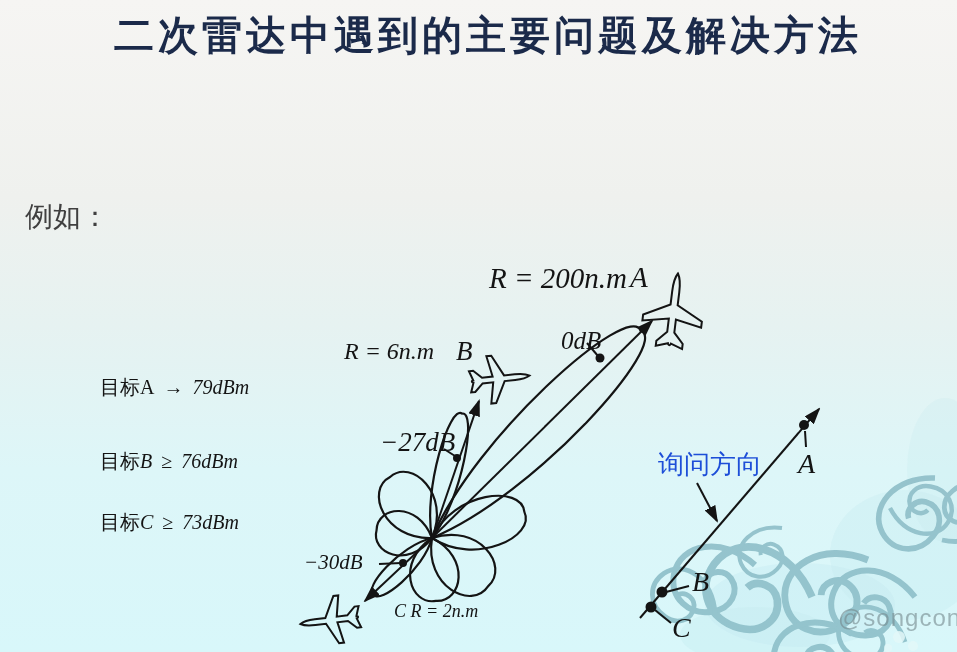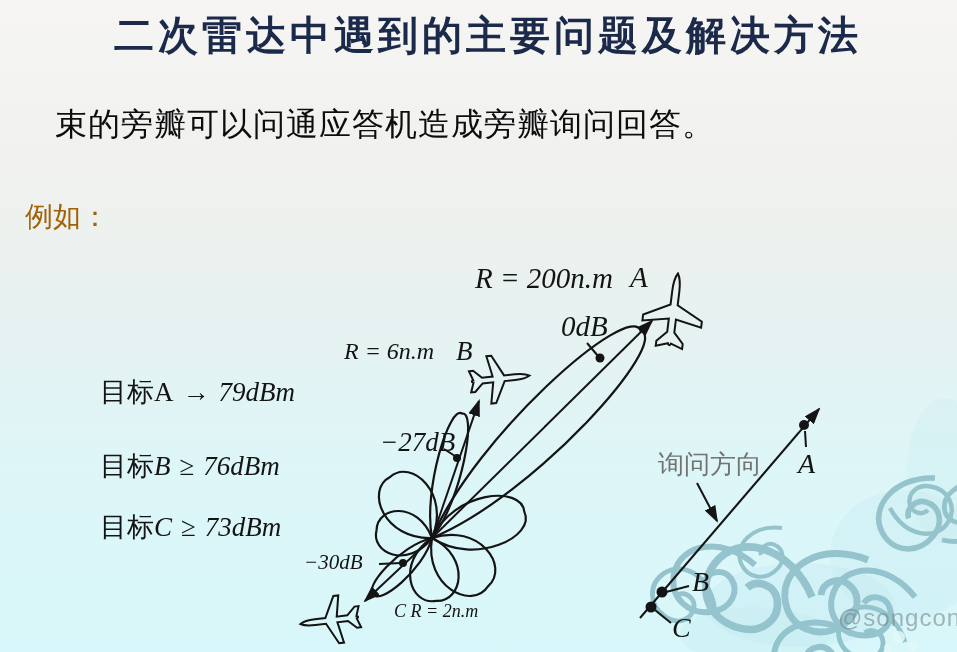--- a/index.html
+++ b/index.html
@@ -3,22 +3,22 @@
 <meta charset="utf-8">
 <style>
   html,body{margin:0;padding:0;}
   body{width:957px;height:652px;overflow:hidden;position:relative;
        font-family:"Liberation Serif","DejaVu Serif",serif;
        background:linear-gradient(180deg,#f6f5f3 0%,#efF1ee 30%,#e6f2f1 50%,#ddf6f8 72%,#d8f7fa 100%);}
   .abs{position:absolute;white-space:nowrap;}
   .title{left:0;top:8px;width:916px;text-align:center;font-size:40px;font-weight:bold;
          color:#1b2a4a;letter-spacing:4px;margin-left:30px;}
   .para{left:55px;top:103px;font-size:32px;color:#0d0d0d;line-height:42px;letter-spacing:1px;}
-  .example{left:25px;top:198px;font-size:28px;color:#a16207;}
-  .target-row{left:100px;font-size:27px;color:#141414;}
+  .example{left:25px;top:198px;font-size:28px;color:#404040;}
+  .target-row{left:100px;font-size:20px;color:#141414;}
   .target-row .rel{padding:0 9px;}
   .it{font-style:italic;}
   .math{font-style:italic;color:#141414;}
   .cjk{font-style:normal;}
   .watermark{left:838px;top:604px;font-size:24px;color:#74888c;opacity:.6;
              font-family:"Liberation Sans","DejaVu Sans",sans-serif;letter-spacing:1px;}
   svg.canvas{position:absolute;left:0;top:0;}
 </style>
 </head>
 <body>
@@ -90,42 +90,41 @@
     <circle cx="662" cy="592" r="5.5" fill="#141414"></circle>
     <line x1="689" y1="586" x2="666" y2="592" stroke="#141414" stroke-width="2"></line>
     <circle cx="651" cy="607" r="5.5" fill="#141414"></circle>
     <line x1="655" y1="610" x2="671" y2="623" stroke="#141414" stroke-width="2"></line>
   </g>
 </svg>
 
 <div class="abs title">二次雷达中遇到的主要问题及解决方法</div>
 
 <div class="abs para">
-  <div>束的旁瓣可以问通应答机造成旁瓣询问回答。</div>
 </div>
 
 <div class="abs example">例如：</div>
 
 <div class="abs target-row" style="top:374px">
   <span class="cjk">目标</span><span>A</span><span class="rel">→</span><span class="it">79dBm</span>
 </div>
 <div class="abs target-row" style="top:448px">
   <span class="cjk">目标</span><span class="it">B</span><span class="rel">≥</span><span class="it">76dBm</span>
 </div>
 <div class="abs target-row" style="top:509px">
   <span class="cjk">目标</span><span class="it">C</span><span class="rel">≥</span><span class="it">73dBm</span>
 </div>
 
-<div class="abs math" style="left:475px;top:262px;font-size:29px">R = 200n.m</div>
+<div class="abs math" style="left:489px;top:262px;font-size:29px">R = 200n.m</div>
 <div class="abs math" style="left:630px;top:261px;font-size:29px">A</div>
-<div class="abs math" style="left:561px;top:310px;font-size:29px">0dB</div>
+<div class="abs math" style="left:561px;top:327px;font-size:25px">0dB</div>
 <div class="abs math" style="left:344px;top:338px;font-size:24px">R = 6n.m</div>
 <div class="abs math" style="left:456px;top:336px;font-size:27px">B</div>
 <div class="abs math" style="left:380px;top:427px;font-size:27px">−27dB</div>
 <div class="abs math" style="left:304px;top:550px;font-size:21px">−30dB</div>
 <div class="abs math" style="left:394px;top:601px;font-size:18px">C R = 2n.m</div>
 
-<div class="abs cjk" style="left:658px;top:447px;font-size:26px;color:#737373">询问方向</div>
+<div class="abs cjk" style="left:658px;top:447px;font-size:26px;color:#1d4ed8">询问方向</div>
 <div class="abs math" style="left:798px;top:448px;font-size:28px">A</div>
 <div class="abs math" style="left:692px;top:566px;font-size:28px">B</div>
 <div class="abs math" style="left:672px;top:612px;font-size:28px">C</div>
 
 <div class="abs watermark">@songcong60</div>
 
 </body></html>

